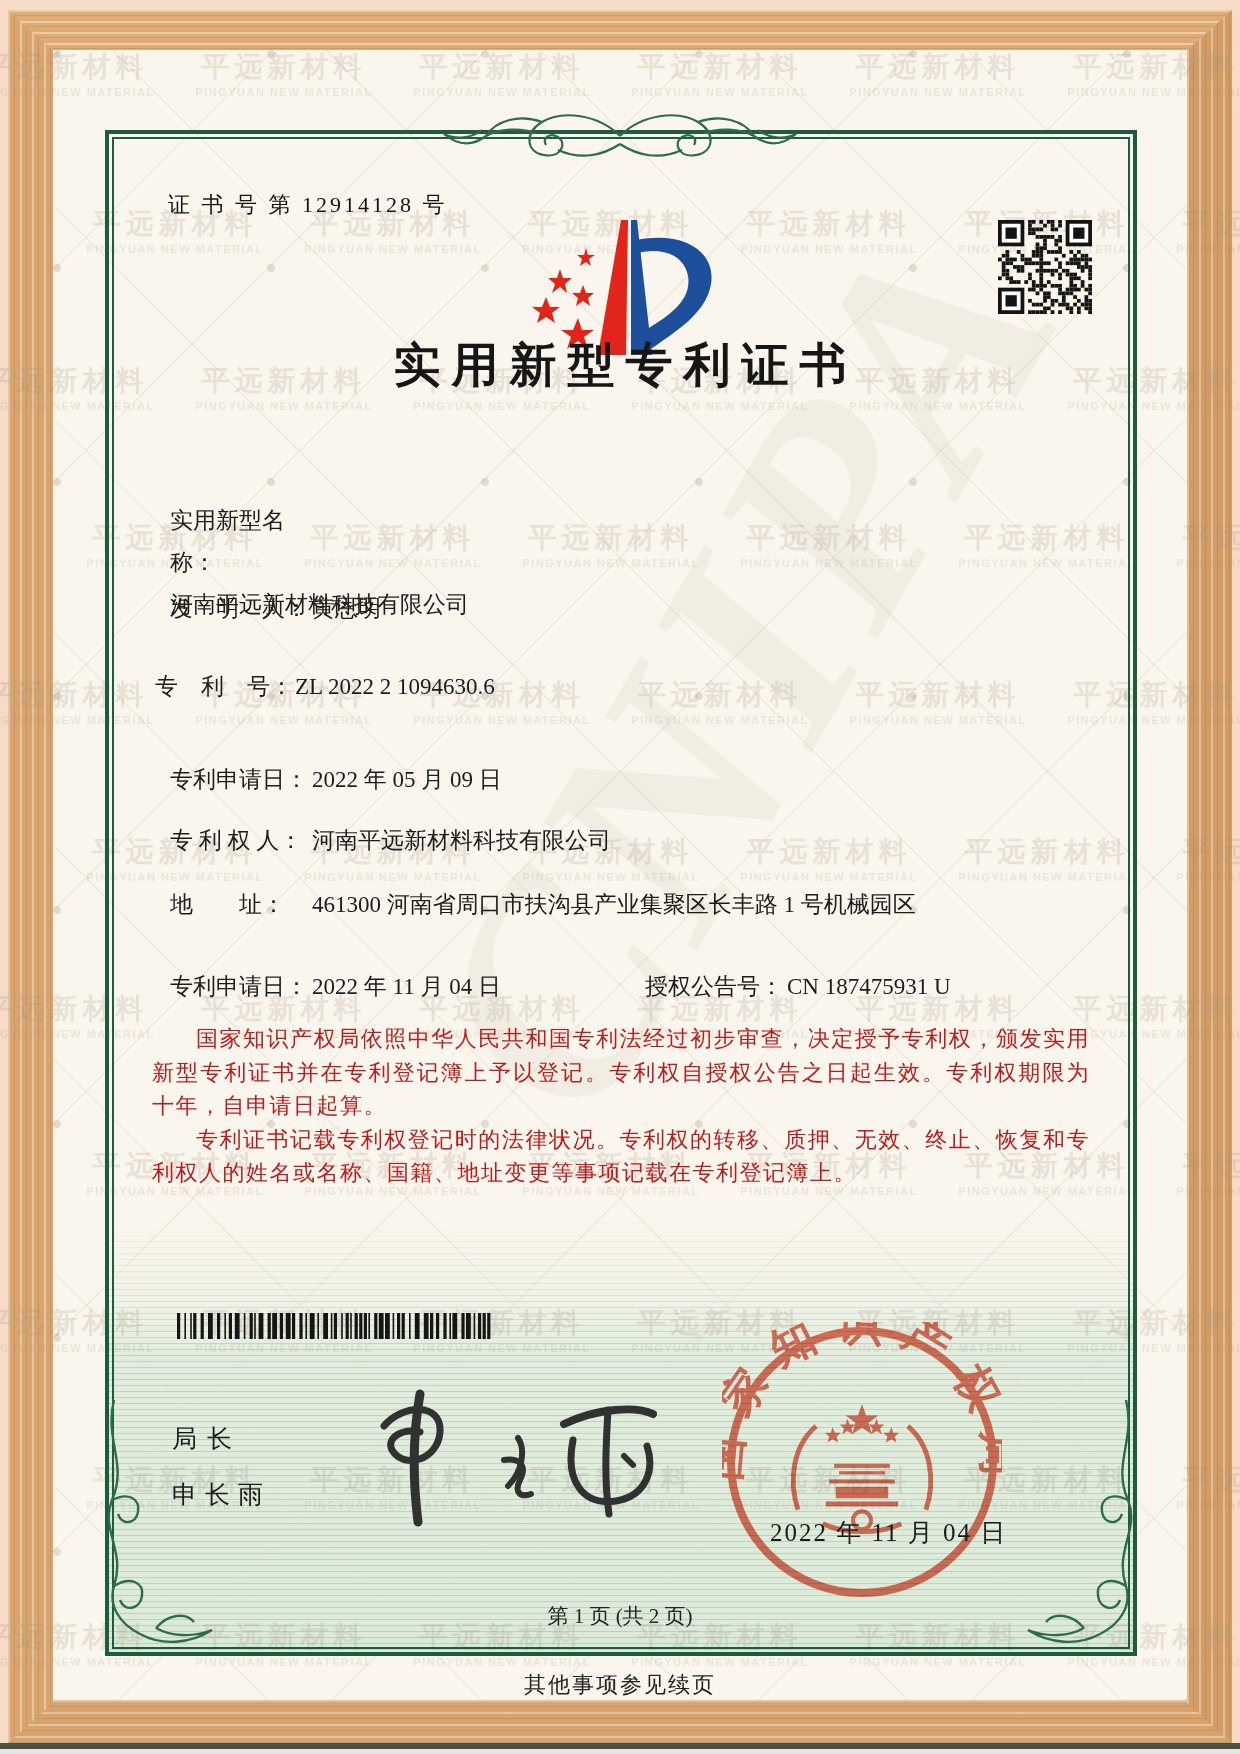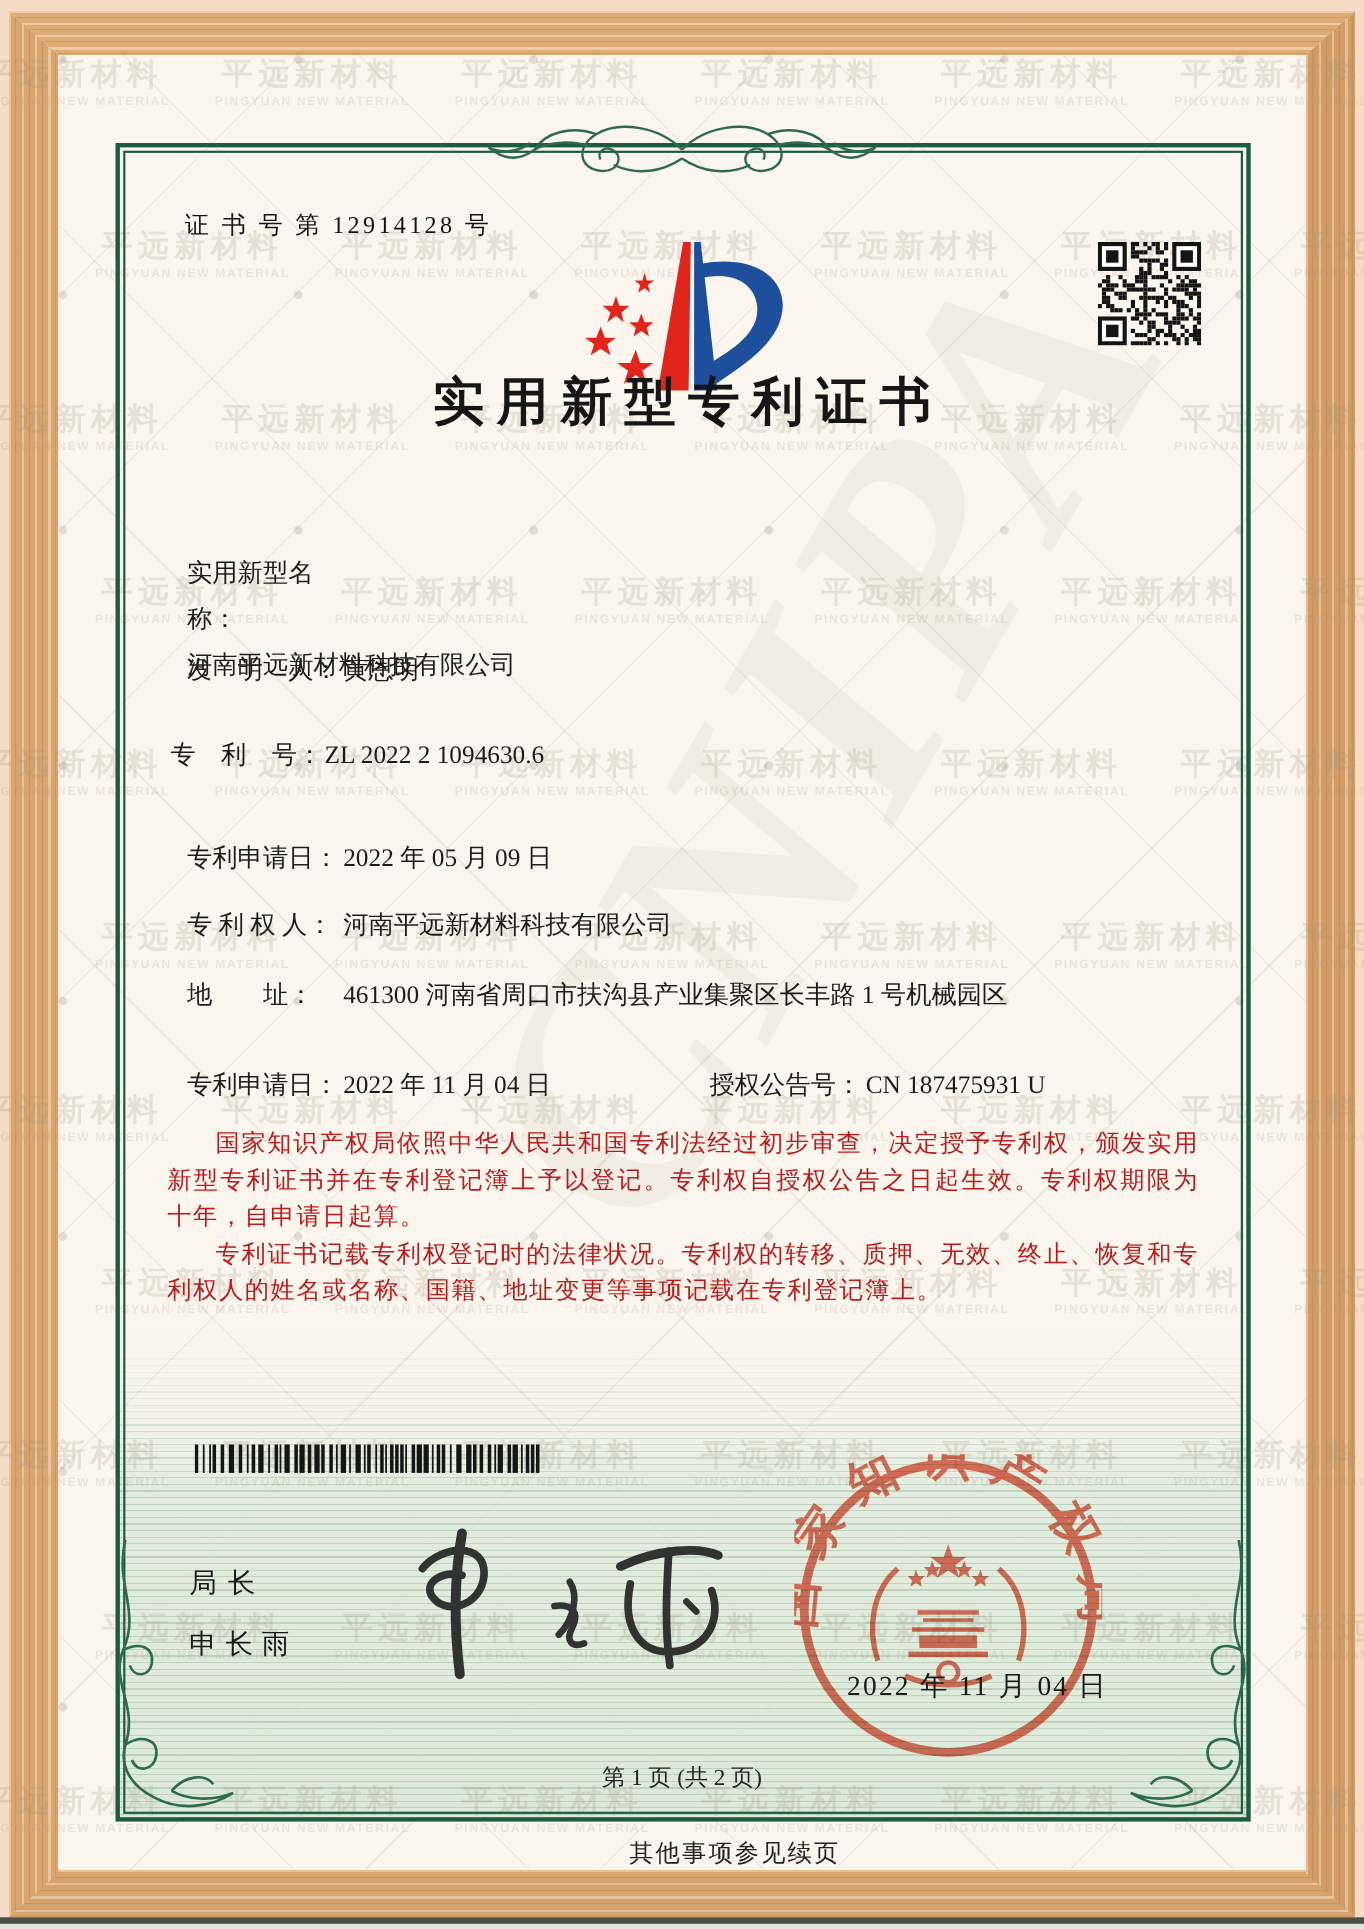--- a/index.html
+++ b/index.html
@@ -67,21 +67,21 @@
   .bodytext{position:absolute;left:152px;top:1022px;width:938px;font-size:22px;line-height:33.5px;
     letter-spacing:1.5px;text-align:justify;color:#b91c1c;z-index:6;}
   .bodytext p{margin:0;text-indent:2em;}
   .barcode{position:absolute;left:177px;top:1313px;z-index:6;}
   .director-label{position:absolute;left:172px;top:1422px;font-size:25px;letter-spacing:10px;color:#1a1a1a;z-index:6;}
   .director-name{position:absolute;left:172px;top:1478px;font-size:25px;letter-spacing:8px;color:#1a1a1a;z-index:6;}
   .signature{position:absolute;left:368px;top:1388px;z-index:6;}
   .seal{position:absolute;left:722px;top:1322px;z-index:7;mix-blend-mode:multiply;opacity:.9;}
   .seal-date{position:absolute;left:770px;top:1516px;font-size:25px;letter-spacing:2px;color:#1a1a1a;z-index:8;}
   .page-info{position:absolute;left:53px;top:1602px;width:1134px;text-align:center;font-size:21px;color:#222;z-index:6;}
-  .footer-note{position:absolute;left:53px;top:1670px;width:1134px;text-align:center;font-size:22px;letter-spacing:2px;color:#222;z-index:6;padding-left:48px;}
+  .footer-note{position:absolute;left:53px;top:1670px;width:1134px;text-align:center;font-size:22px;letter-spacing:2px;color:#222;z-index:6;}
 
   .strip-dark{position:absolute;left:0;top:1743px;width:1240px;height:6px;background:#494f41;z-index:9;}
   .strip-light{position:absolute;left:0;top:1749px;width:1240px;height:5px;background:#e6e4df;z-index:9;}
 </style>
 </head>
 <body>
 
 <div class="page">
 
   <div class="wood wood-top"></div>

